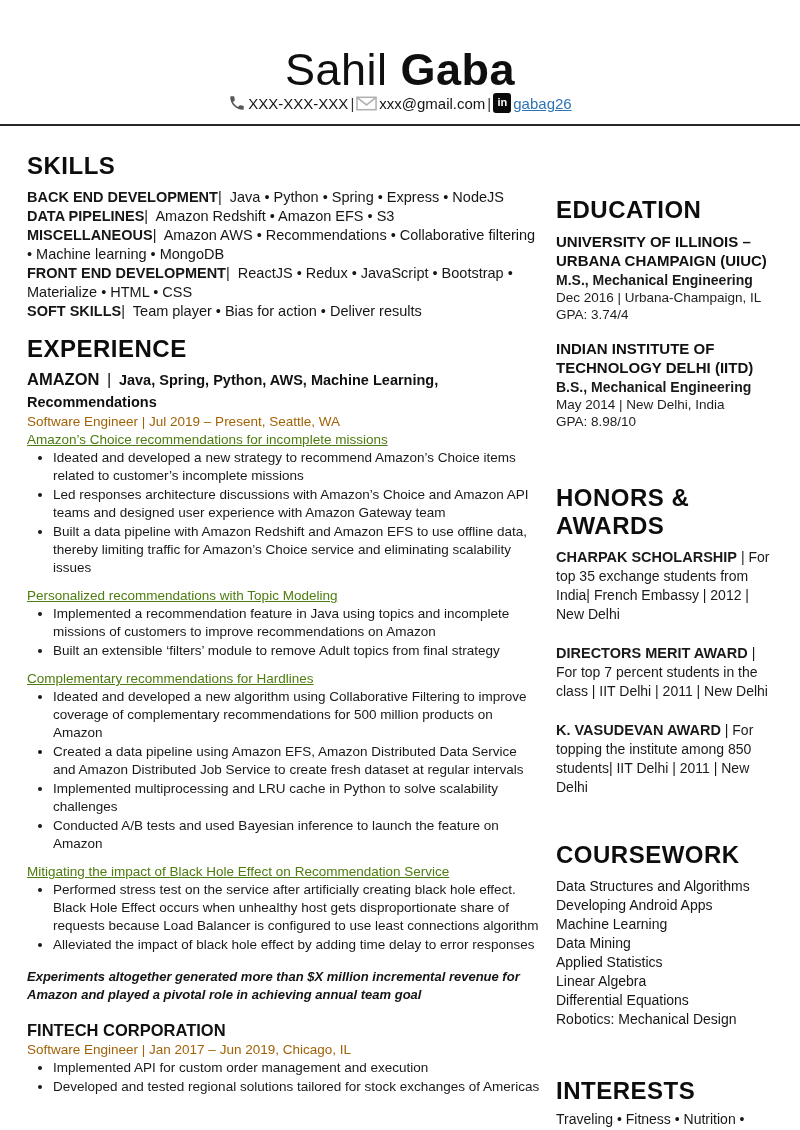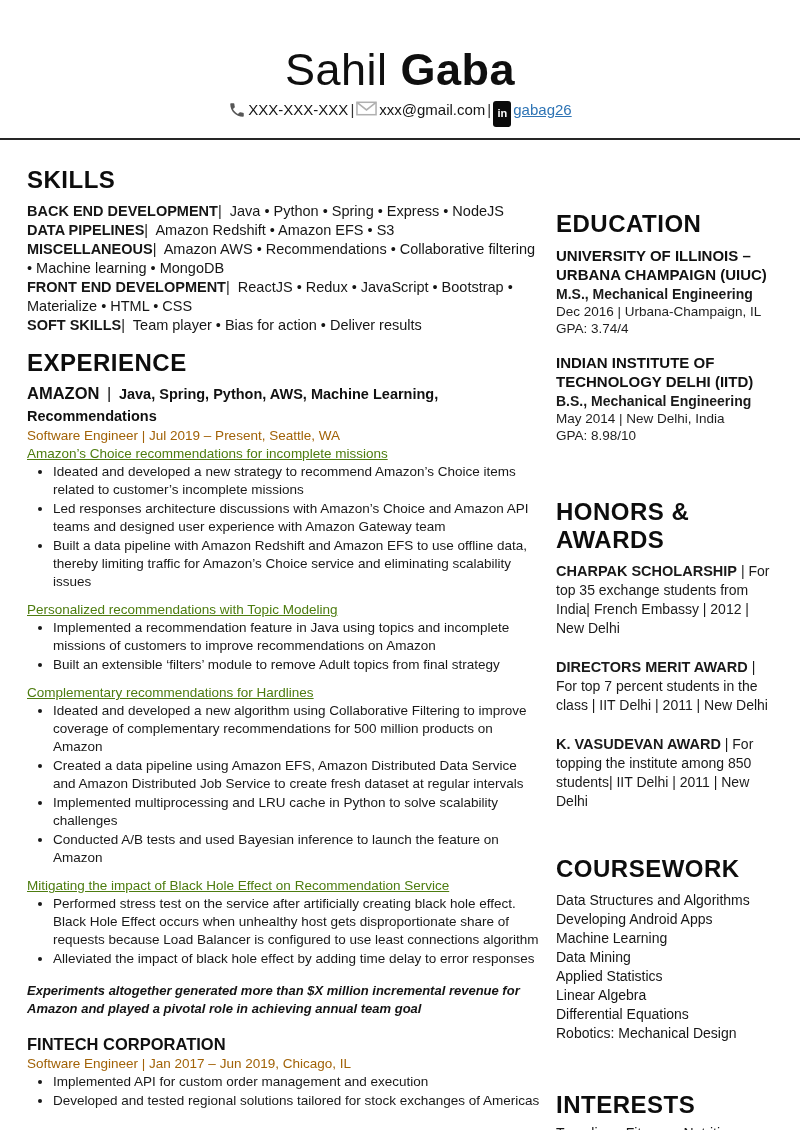--- a/index.html
+++ b/index.html
@@ -7,28 +7,28 @@
     width:800px; height:1130px; background:#ffffff; overflow:hidden;
     font-family:"Liberation Sans","DejaVu Sans",sans-serif; color:#1a1a1a;
     position:relative; box-sizing:border-box;
   }
   
   .header { text-align:center; padding-top:46px; }
   .name { font-size:45px; letter-spacing:0.5px; color:#0f0f0f; line-height:1.05; }
   .name .first { font-weight:400; }
   .name .last  { font-weight:700; }
   .contact {
-    margin-top:8px; font-size:15px; color:#141414;
-    display:flex; justify-content:center; align-items:flex-start; gap:2px;
+    margin-top:0; font-size:15px; color:#141414;
+    display:flex; justify-content:center; align-items:center; gap:2px;
   }
   .contact .sep { color:#333; }
   .icon-phone svg { width:18px; height:18px; display:block; }
   .icon-mail svg  { width:21px; height:15px; display:block; }
   .icon-linkedin {
-    width:18px; height:26px; background:#0a0a0a; color:#fff; border-radius:3px;
+    width:18px; height:20px; background:#0a0a0a; color:#fff; border-radius:3px;
     display:inline-flex; align-items:center; justify-content:center;
     font-size:11px; font-weight:700; line-height:1; padding-bottom:1px; box-sizing:border-box;
   }
   .link { color:#2e74b5; text-decoration:underline; }
   .rule { border-top:2px solid #262626; margin-top:11px; }
 
   
   .columns { display:flex; padding:26px 20px 0 27px; gap:14px; box-sizing:border-box; }
   .col-left  { width:515px; flex:0 0 515px; }
   .col-right { flex:1; min-width:0;margin-top:44px; }

